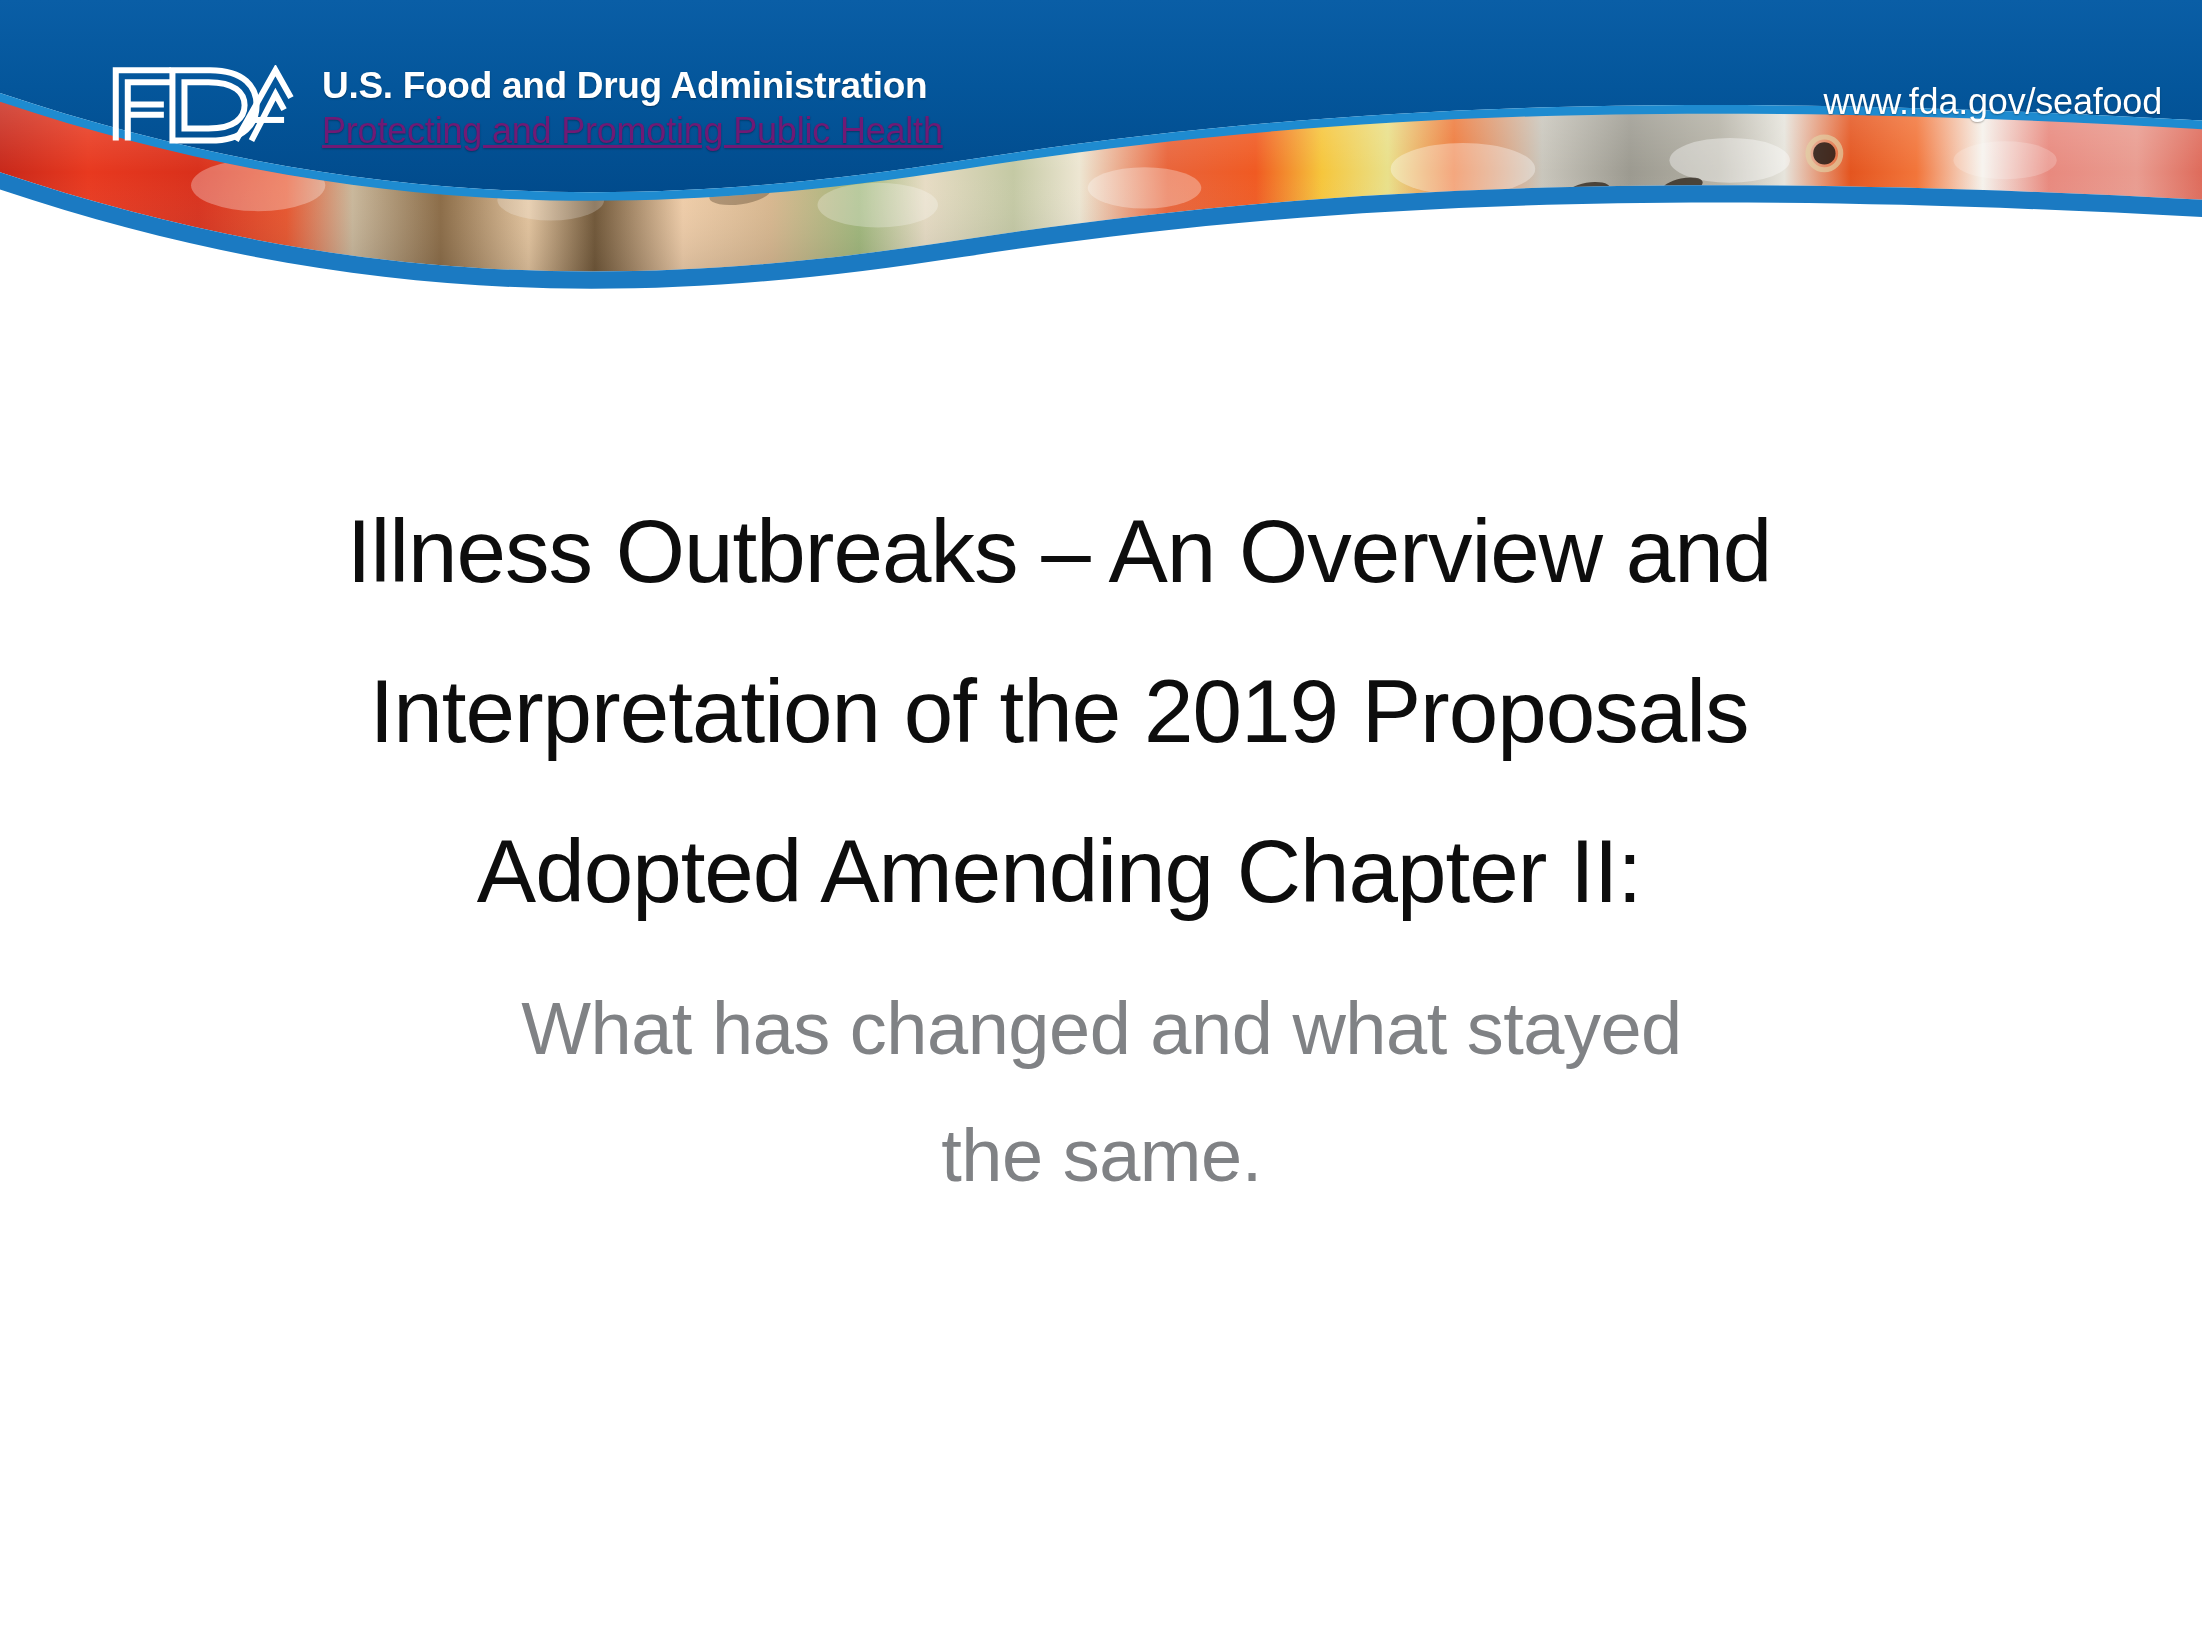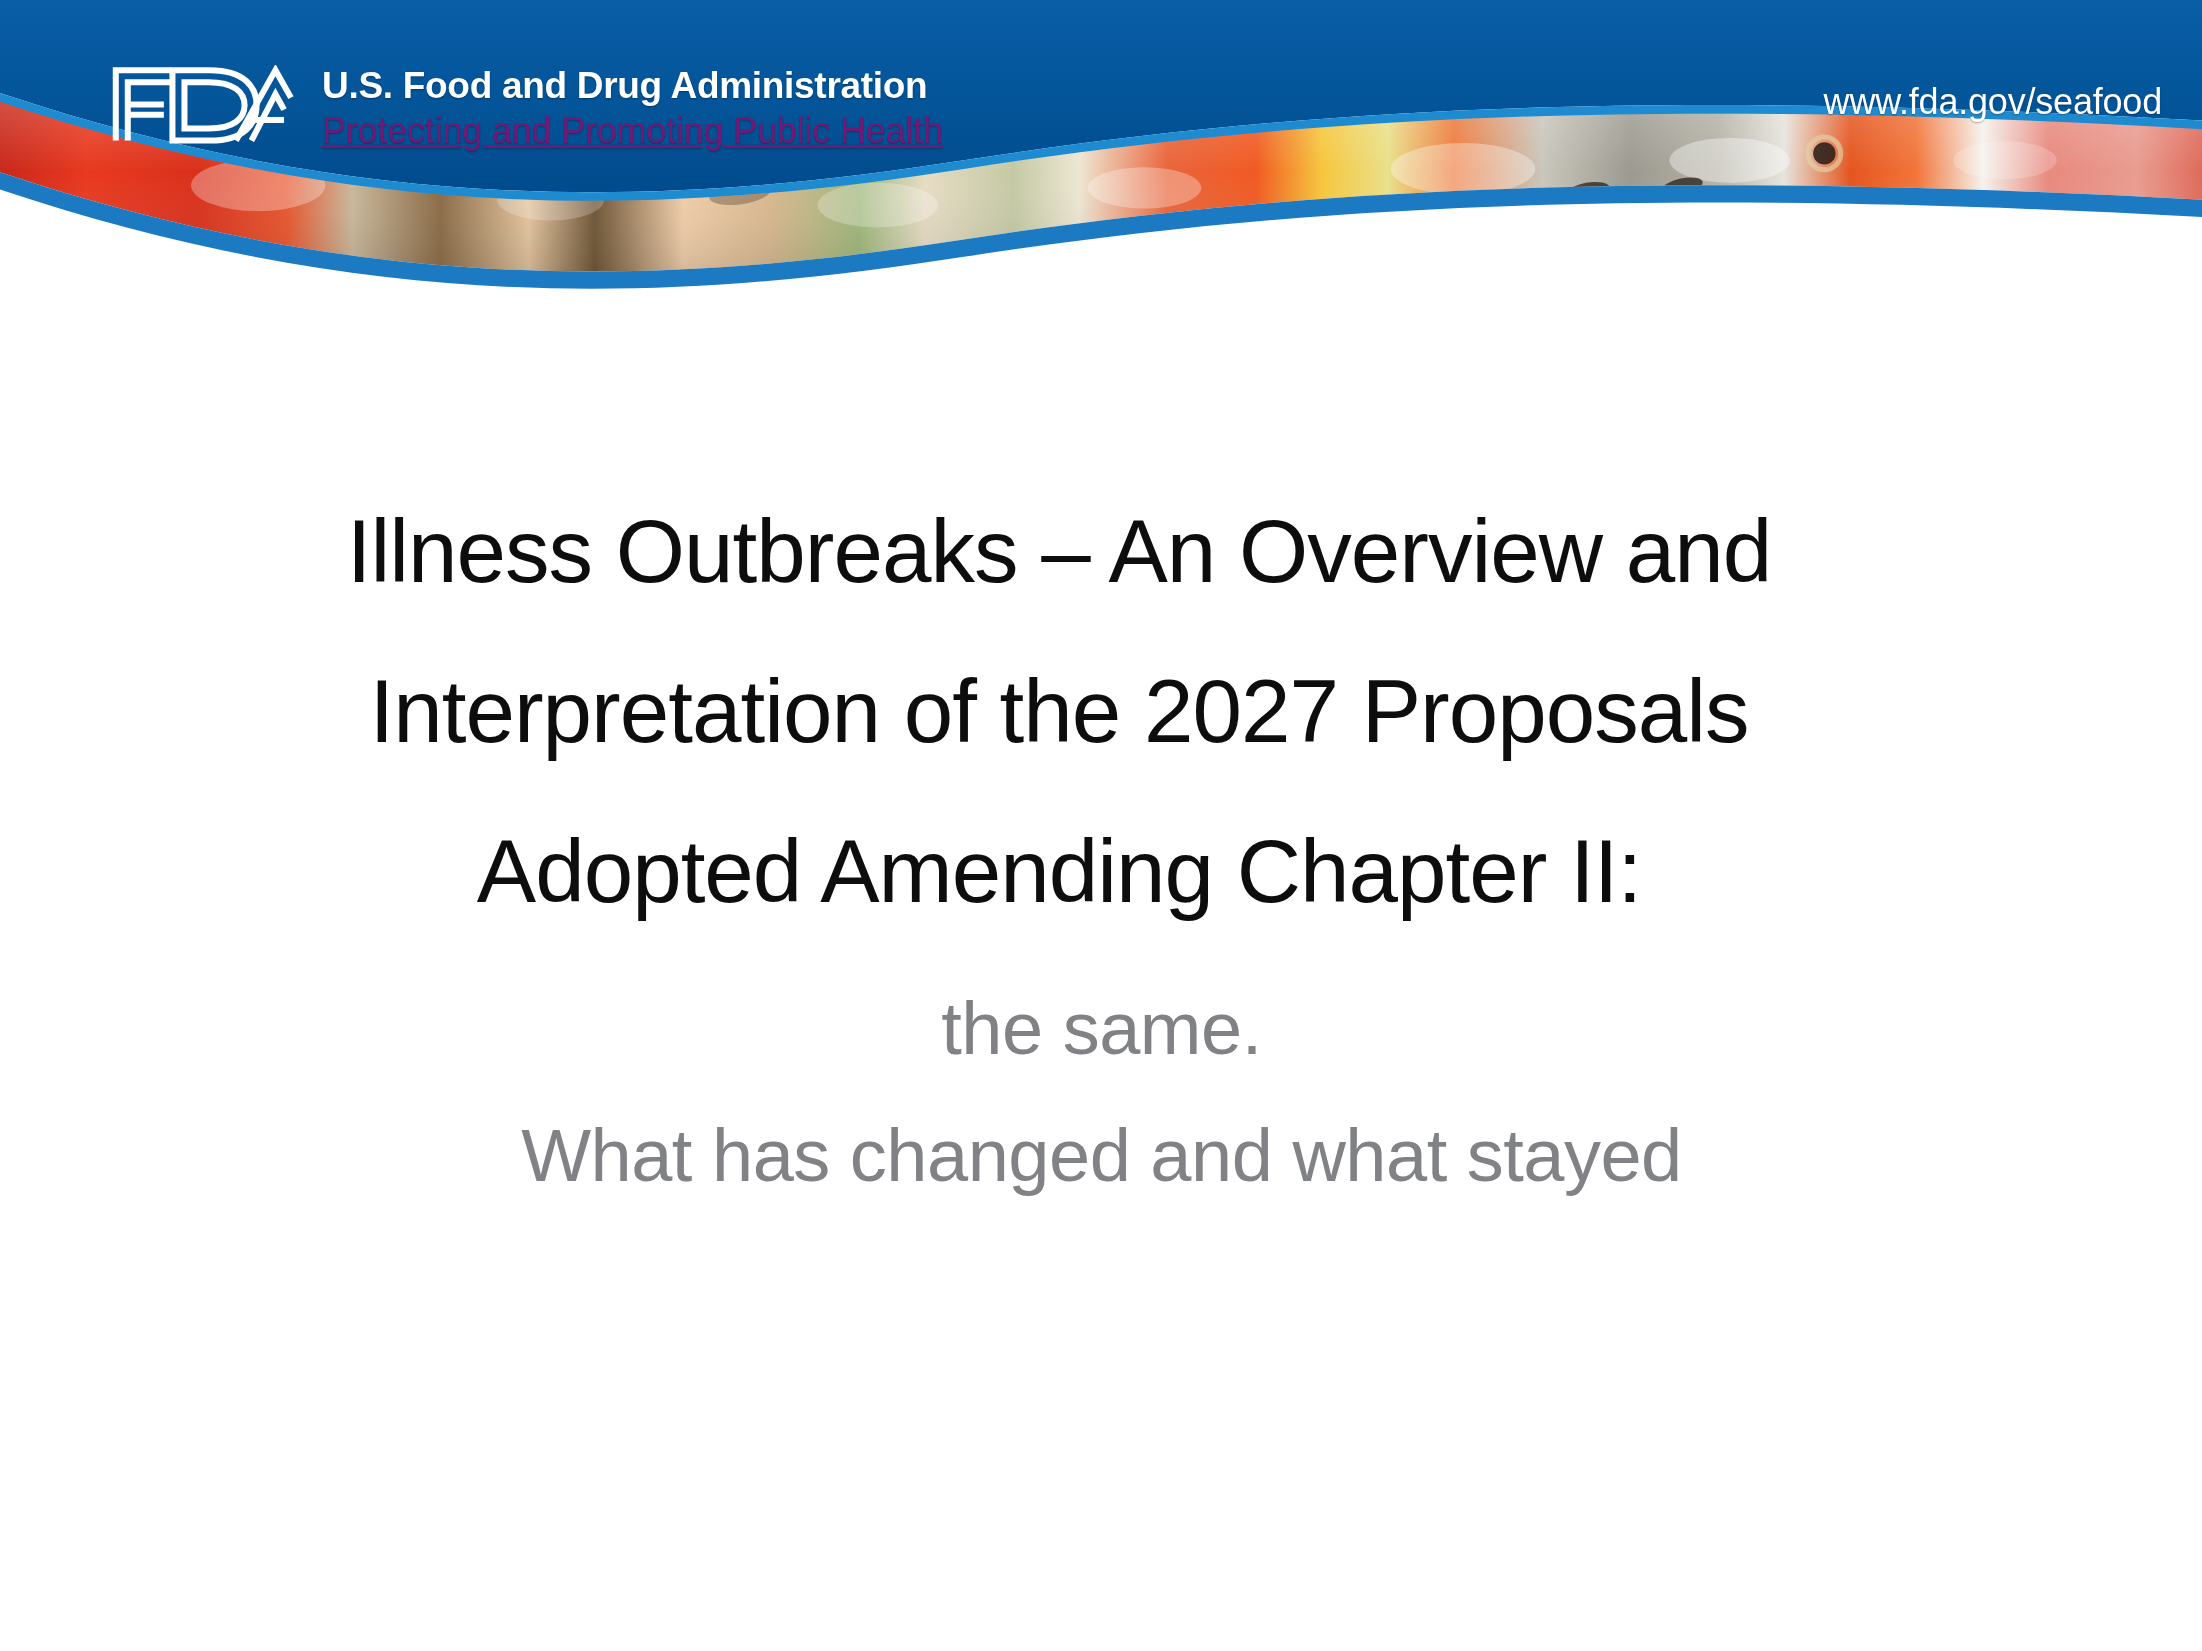--- a/index.html
+++ b/index.html
@@ -256,23 +256,23 @@
         <div class="agency-name">U.S. Food and Drug Administration</div>
         <div class="agency-tagline">Protecting and Promoting Public Health</div>
       </div>
     </div>
 
     <div class="banner-url">www.fda.gov/seafood</div>
   </div>
 
   <div class="title-block">
     <div class="slide-title-line">Illness Outbreaks – An Overview and</div>
-    <div class="slide-title-line">Interpretation of the 2027 Proposals</div>
+    <div class="slide-title-line">Interpretation of the 2019 Proposals</div>
     <div class="slide-title-line">Adopted Amending Chapter II:</div>
   </div>
 
   <div class="subtitle-block">
+    <div class="slide-subtitle-line">What has changed and what stayed</div>
     <div class="slide-subtitle-line">the same.</div>
-    <div class="slide-subtitle-line">What has changed and what stayed</div>
   </div>
 
 </div>
 
 
 </body></html>

